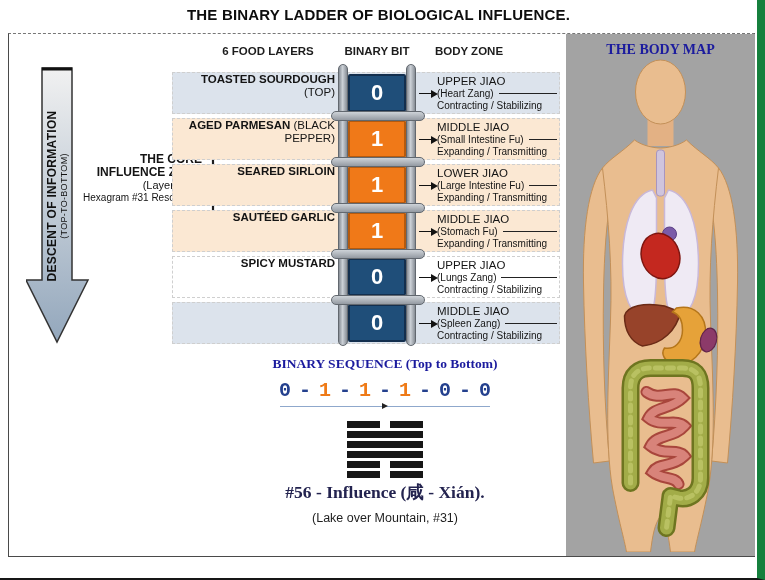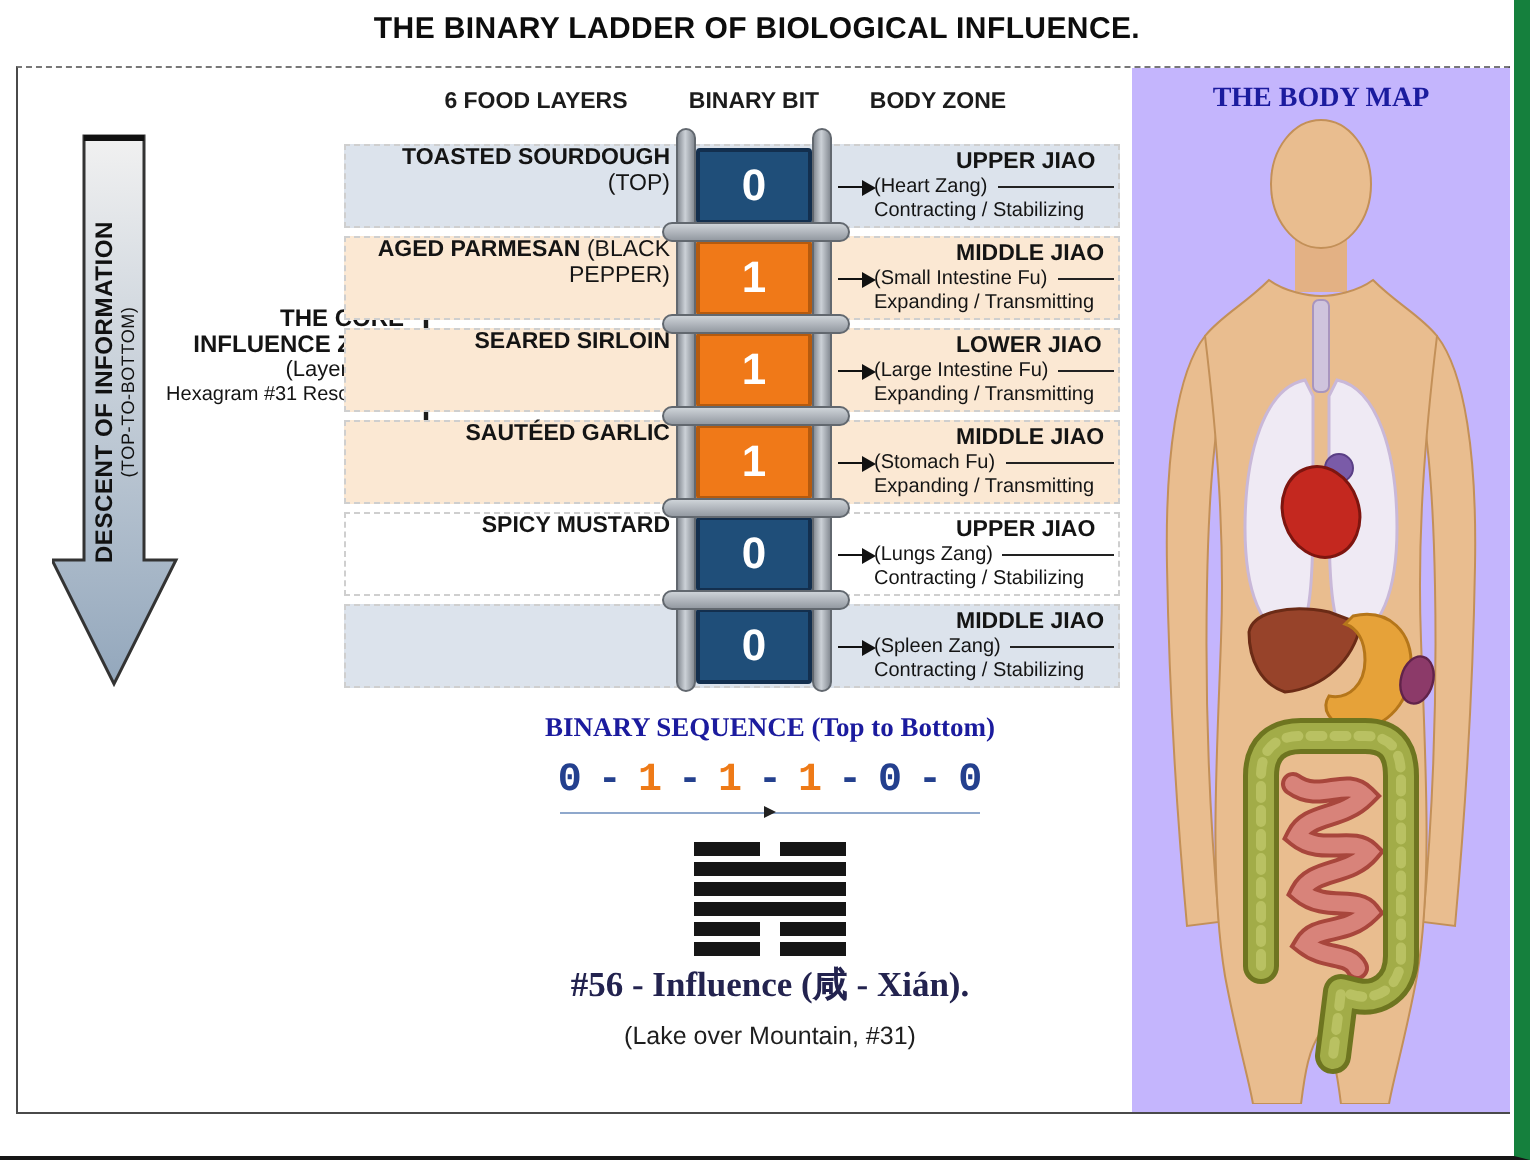--- a/index.html
+++ b/index.html
@@ -27,39 +27,39 @@
   .core-brace{position:absolute;left:204px;top:124px;}
   
   .ladder-row{position:absolute;left:172px;width:388px;height:42px;z-index:1;
               border:1px dashed #cfcfcf;box-sizing:border-box;}
   .band-blue{background:var(--band-blue);} .band-peach{background:var(--band-peach);} .band-white{background:var(--band-white);}
   .food{position:absolute;left:0;top:0;bottom:0;width:162px;display:flex;flex-direction:column;
         justify-content:flex-start;text-align:right;font-size:11.5px;line-height:13px;color:#141414;}
   .food .fn{font-weight:bold;} .food .fnote{font-weight:normal;}
   .zone{position:absolute;left:264px;right:2px;top:0;bottom:0;display:flex;flex-direction:column;
         justify-content:center;color:#141414;}
-  .zone-name{font-size:11.5px;font-weight:bold;line-height:13px;white-space:nowrap;margin-left:41px;}
+  .zone-name{font-size:11.5px;font-weight:normal;line-height:13px;white-space:nowrap;}
   .zone-organ{font-size:10px;line-height:12px;display:flex;align-items:center;white-space:nowrap;}
   .zone-organ .leader{flex:1;border-top:1px solid #222;margin-left:5px;min-width:6px;}
   .zone-action{font-size:10px;line-height:12px;white-space:nowrap;}
   .row-arrow{position:absolute;left:246px;top:50%;width:12px;height:0;border-top:1.5px solid #111;}
   .row-arrow::after{content:"";position:absolute;right:-7px;top:-4.5px;width:0;height:0;
                     border-left:7px solid #111;border-top:4px solid transparent;border-bottom:4px solid transparent;}
   
   .rail{position:absolute;top:64px;width:10px;height:282px;border-radius:6px;z-index:3;
         background:linear-gradient(90deg,#878d95,#ccd1d7 45%,#878d95);border:1px solid #62686f;box-sizing:border-box;}
   .rail-l{left:338px;} .rail-r{left:406px;}
   .rung{position:absolute;left:331px;width:94px;height:10px;border-radius:5px;z-index:4;
         background:linear-gradient(180deg,#ced3d8,#949aa2);border:1px solid #62686f;box-sizing:border-box;}
   .bit-box{position:absolute;left:348px;width:58px;height:38px;z-index:3;display:flex;align-items:center;
            justify-content:center;color:#fff;font-size:22px;font-weight:bold;border-radius:2px;box-sizing:border-box;}
   .bit-zero{background:var(--bit-zero);border:2px solid #132F4E;}
   .bit-one{background:var(--bit-one);border:2px solid #B55A0E;}
   
-  .body-panel{position:absolute;left:566px;top:34px;width:189px;height:522px;background:#c4b5fd;z-index:1;}
+  .body-panel{position:absolute;left:566px;top:34px;width:189px;height:522px;background:#a3a3a3;z-index:1;}
   .body-title{margin-top:8px;text-align:center;font-family:"Liberation Serif",serif;
               font-weight:bold;font-size:14px;color:var(--heading-navy);}
   
   .footer{position:absolute;left:200px;top:356px;width:370px;text-align:center;z-index:2;}
   .seq-title{font-family:"Liberation Serif",serif;font-weight:bold;font-size:13.5px;color:var(--heading-navy);}
   .seq-row{margin-top:8px;font-family:Liberation Mono, monospace;font-weight:bold;font-size:20px;line-height:22px;}
   .seq-digit,.seq-dash{margin:0 4px;}
   .seq-digit.zero{color:var(--digit-zero);} .seq-digit.one{color:var(--digit-one);}
   .seq-dash{color:var(--digit-zero);}
   .seq-underline{position:relative;width:210px;height:7px;margin:1px auto 0;}

